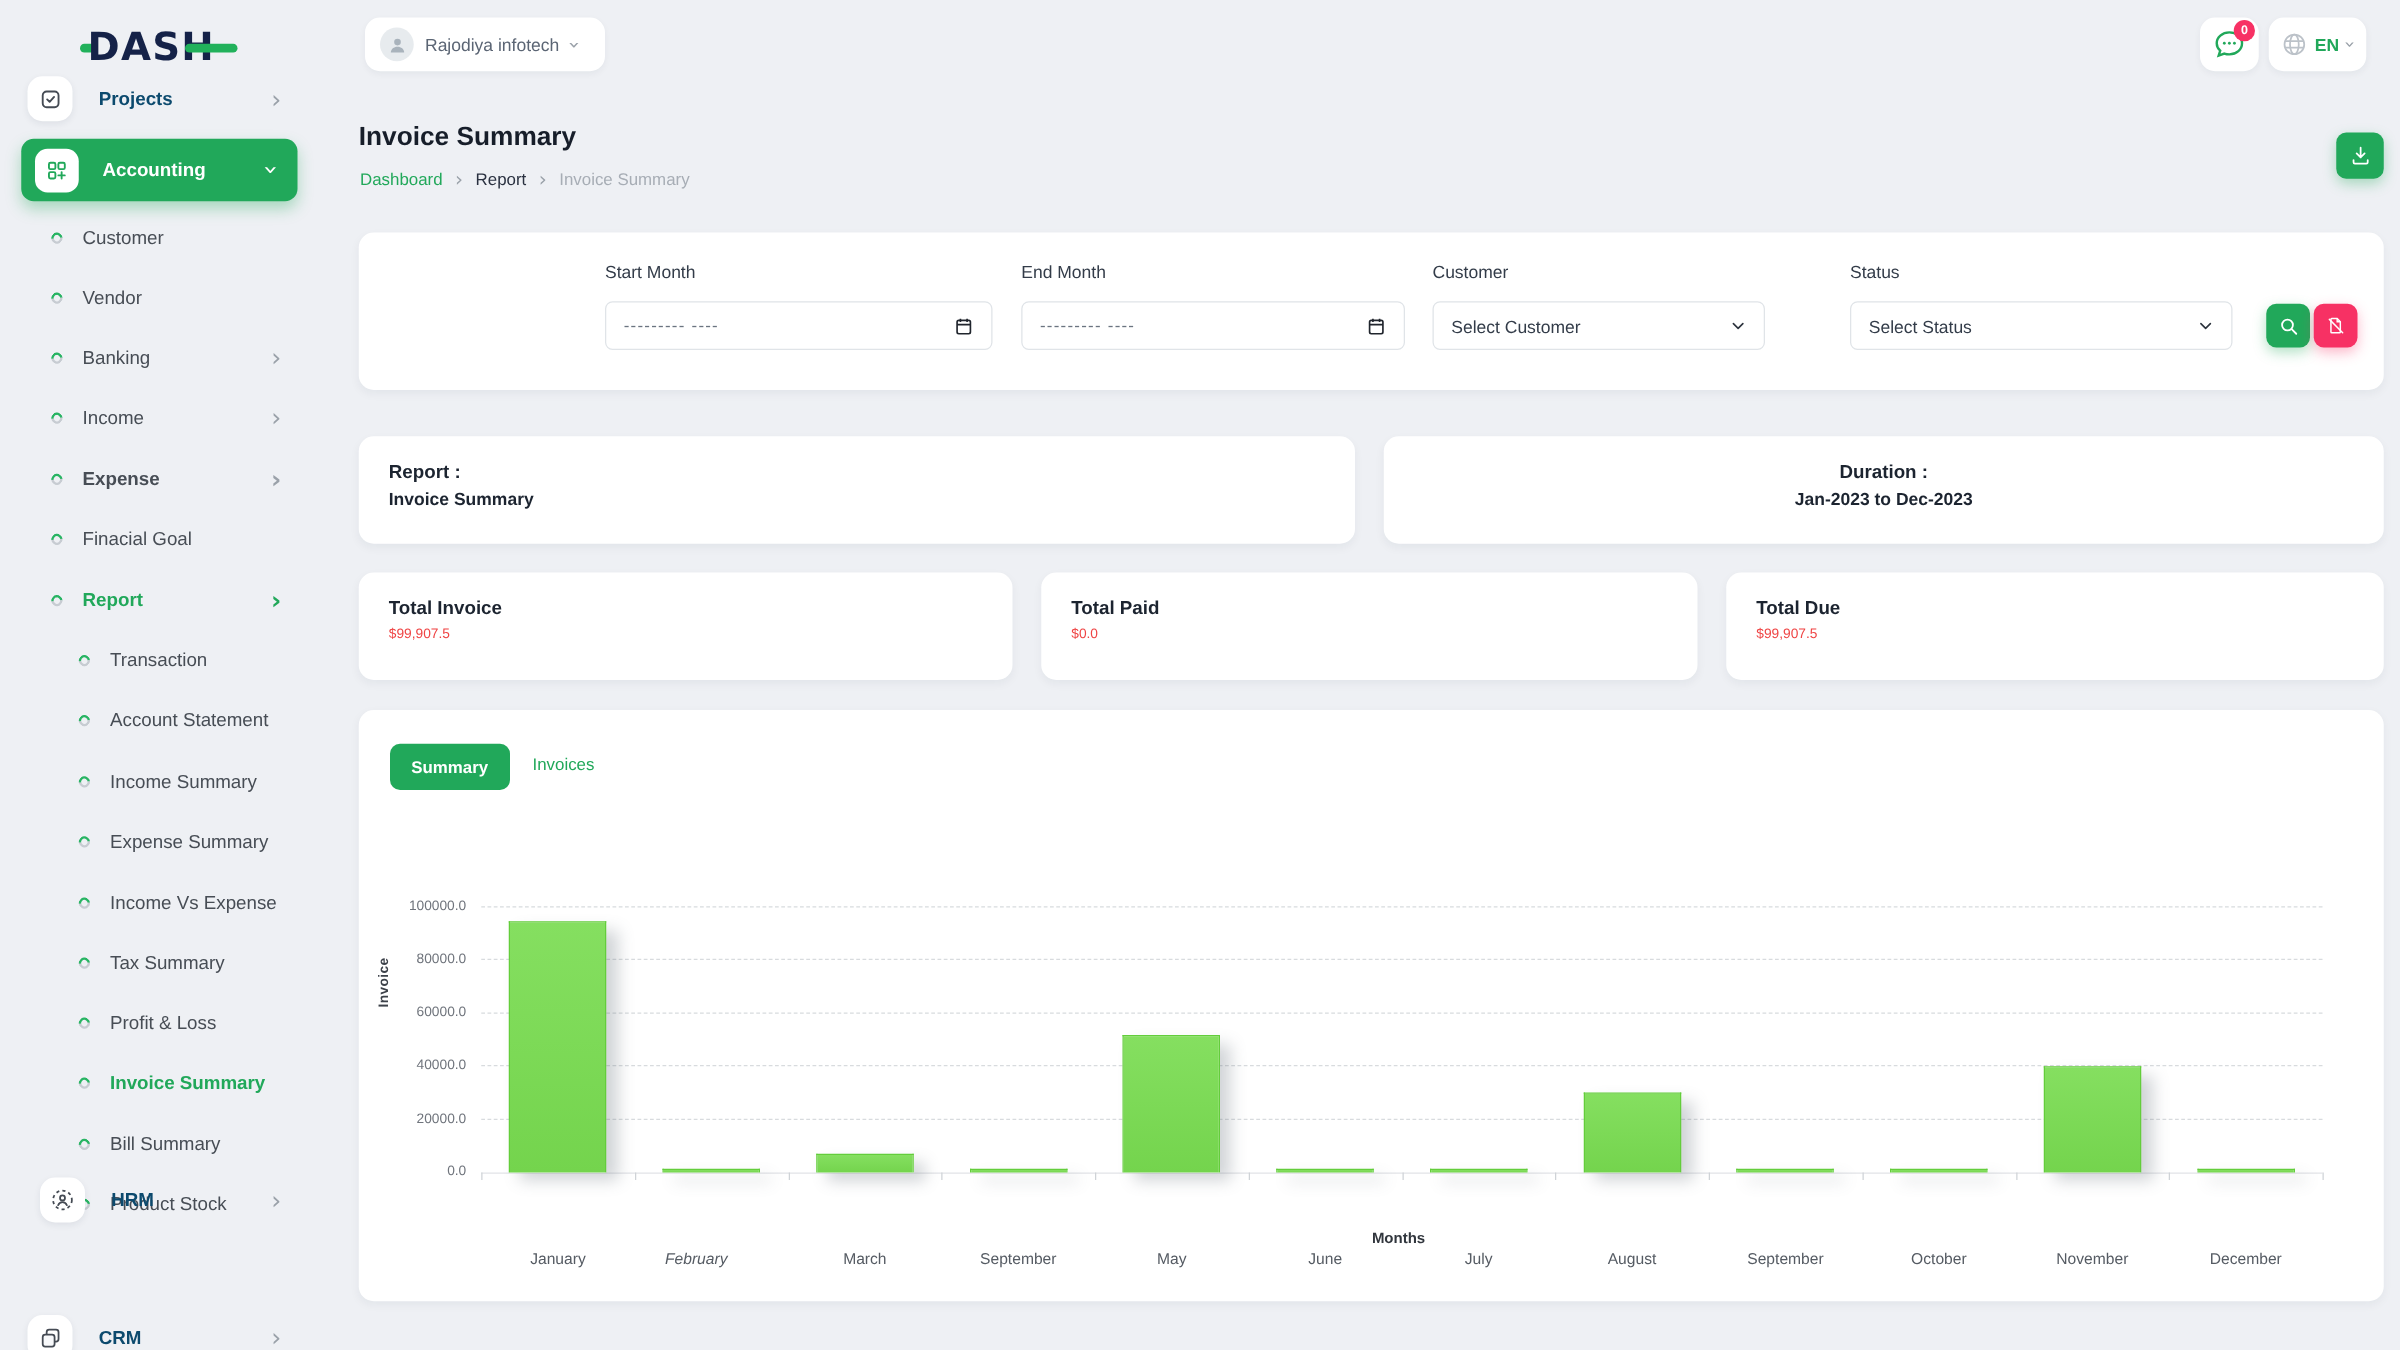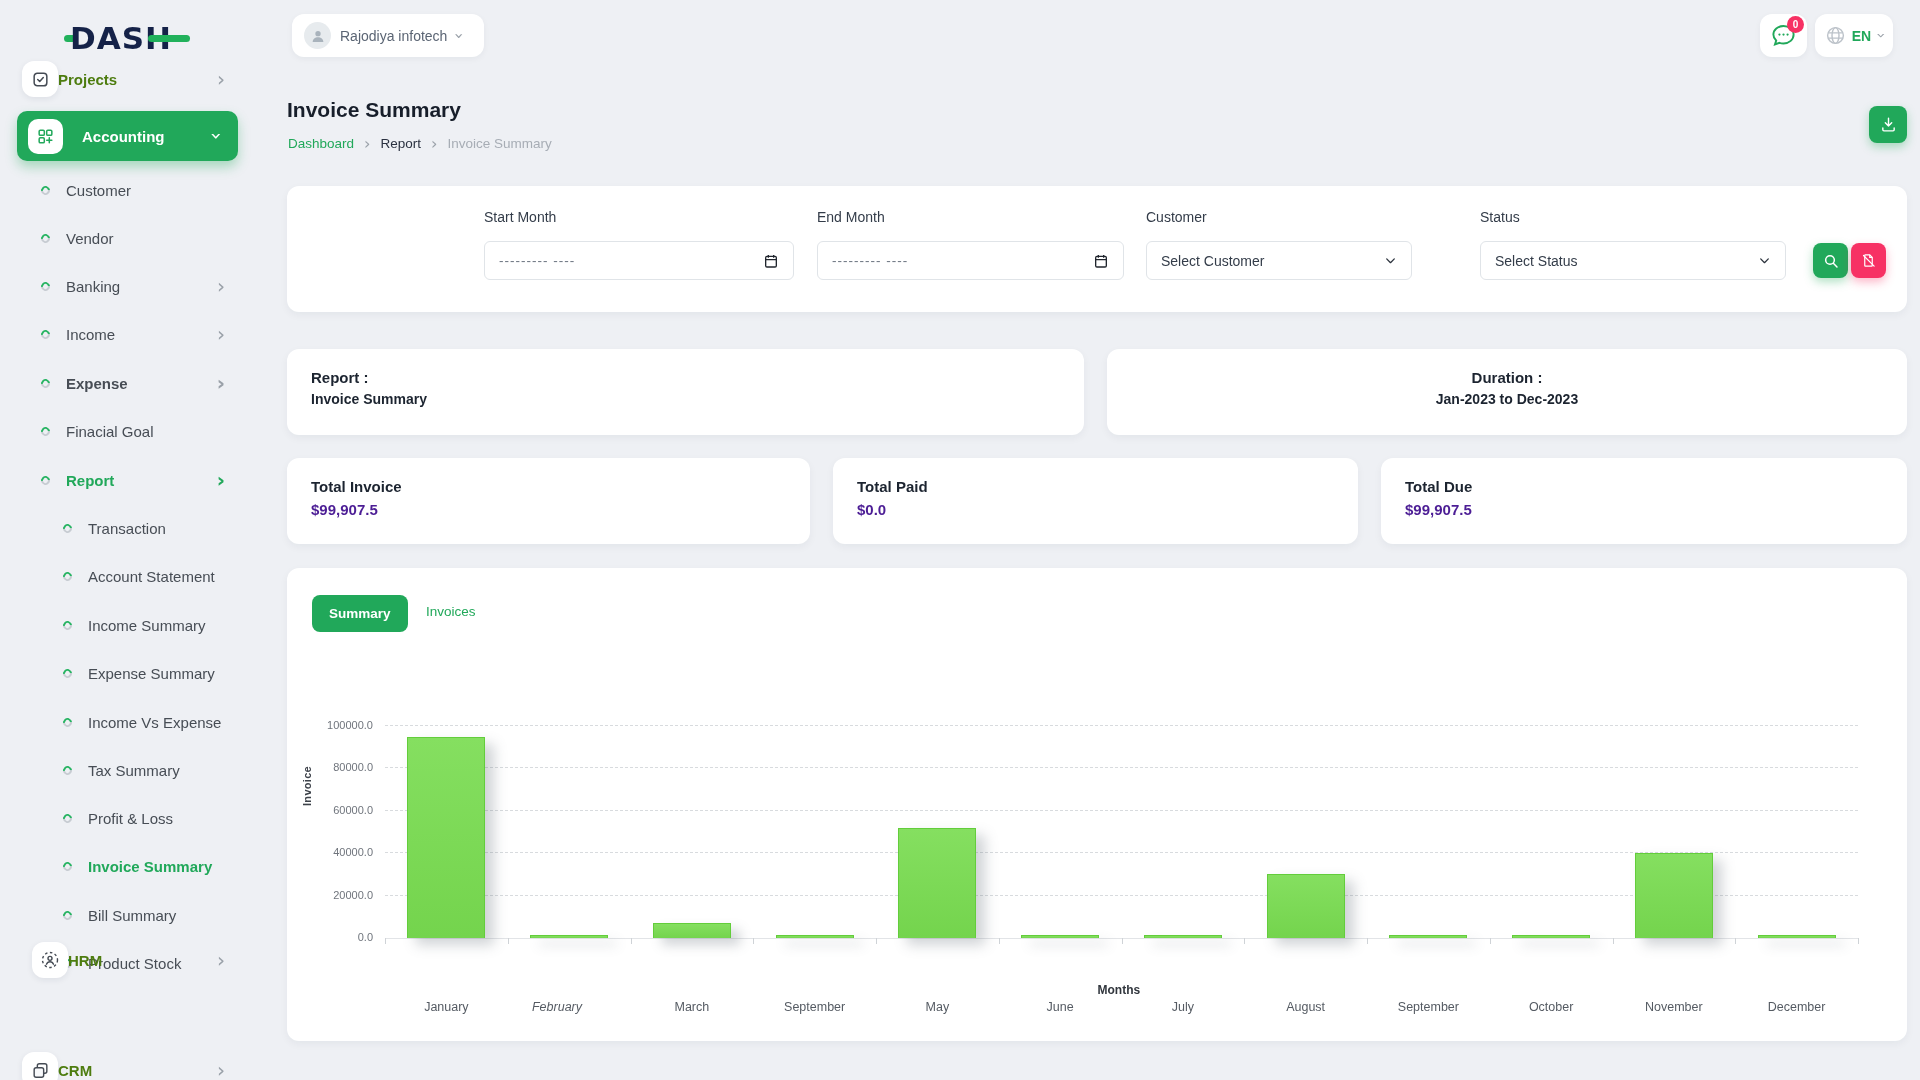--- a/index.html
+++ b/index.html
@@ -28,21 +28,21 @@
   .lang-card { left:1815px; width:78px; gap:6px; }
   .badge { position:absolute; top:-6px; right:-7px; min-width:17px; height:17px; border-radius:9px; background:#f73164;
     color:#fff; font-size:10px; font-weight:700; display:flex; align-items:center; justify-content:center; padding:0 4px; }
   .lang-label { font-size:14px; font-weight:700; color:#21a85a; }
 
   
   .sidebar { position:absolute; left:0; top:0; width:258px; height:1080px; }
   .nav-row { position:absolute; left:0; width:258px; display:flex; align-items:center; cursor:pointer; }
   .tile { width:36px; height:36px; background:#fff; border-radius:12px; box-shadow:0 2px 6px rgba(25,39,62,.08);
     display:flex; align-items:center; justify-content:center; flex:none; }
-  .nav-top-label { font-size:15px; font-weight:600; color:#4d7c0f; }
+  .nav-top-label { font-size:15px; font-weight:600; color:#0c4a6e; margin-left:21px; }
   .nav-active-rect { position:absolute; left:17px; top:0; width:221px; height:50px; background:#21a85a; border-radius:10px;
     display:flex; align-items:center; box-shadow:0 6px 12px rgba(33,168,90,.35); }
   .nav-active-rect .tile { width:35px; height:35px; margin-left:11px; border-radius:10px; box-shadow:none; }
   .nav-active-rect .nav-top-label { color:#fff; margin-left:19px; }
   .chev { color:#9aa1a9; font-size:20px; line-height:1; font-family:"DejaVu Sans", sans-serif; }
   .chev-right-pos { position:absolute; right:33px; }
   .bullet { width:9px; height:9px; border-radius:50%; border:2px solid #c7ccd2; border-top-color:#28b463; border-left-color:#28b463;
     transform:rotate(40deg); flex:none; }
   .nav-sub-label { font-size:15px; color:#474d55; margin-left:16px; }
   .green-txt { color:#21a85a !important; font-weight:700; }
@@ -65,21 +65,21 @@
   .f-select { color:#333c49; font-size:14px; cursor:pointer; }
   .f-input .spacer { flex:1; }
   .icon-btn { position:absolute; top:57px; width:35px; height:35px; border:none; border-radius:8px; display:flex;
     align-items:center; justify-content:center; cursor:pointer; }
   .btn-search { left:1526px; background:#21a85a; box-shadow:0 4px 10px rgba(33,168,90,.35); }
   .btn-reset { left:1564px; background:#f73164; box-shadow:0 4px 10px rgba(247,49,100,.35); }
 
   
   .info-label { font-size:15px; font-weight:700; color:#1c2430; }
   .info-value { font-size:14px; font-weight:700; color:#1c2430; margin-top:5px; }
-  .tot-value { font-size:15px; font-weight:700; color:#4c1d95; margin-top:6px; }
+  .tot-value { font-size:11px; font-weight:400; color:#ef4444; margin-top:6px; }
   .pad-card { padding:20px 24px; }
 
   
   .chart-card { left:287px; top:568px; width:1620px; height:473px; }
   .tab-summary { position:absolute; left:25px; top:27px; background:#21a85a; color:#fff; border:none; border-radius:8px;
     padding:0 17px; height:37px; font-size:13.5px; font-weight:600; cursor:pointer; font-family:"Liberation Sans",sans-serif; }
   .tab-invoices { position:absolute; left:139px; top:36px; background:none; border:none; color:#21a85a; font-size:13.5px;
     cursor:pointer; font-family:"Liberation Sans",sans-serif; }
   .chart-area { position:absolute; left:98px; top:158px; width:1473px; height:212px; }
   .gridline { position:absolute; left:0; width:100%; height:0; border-top:1px dashed #d8dbde; }

